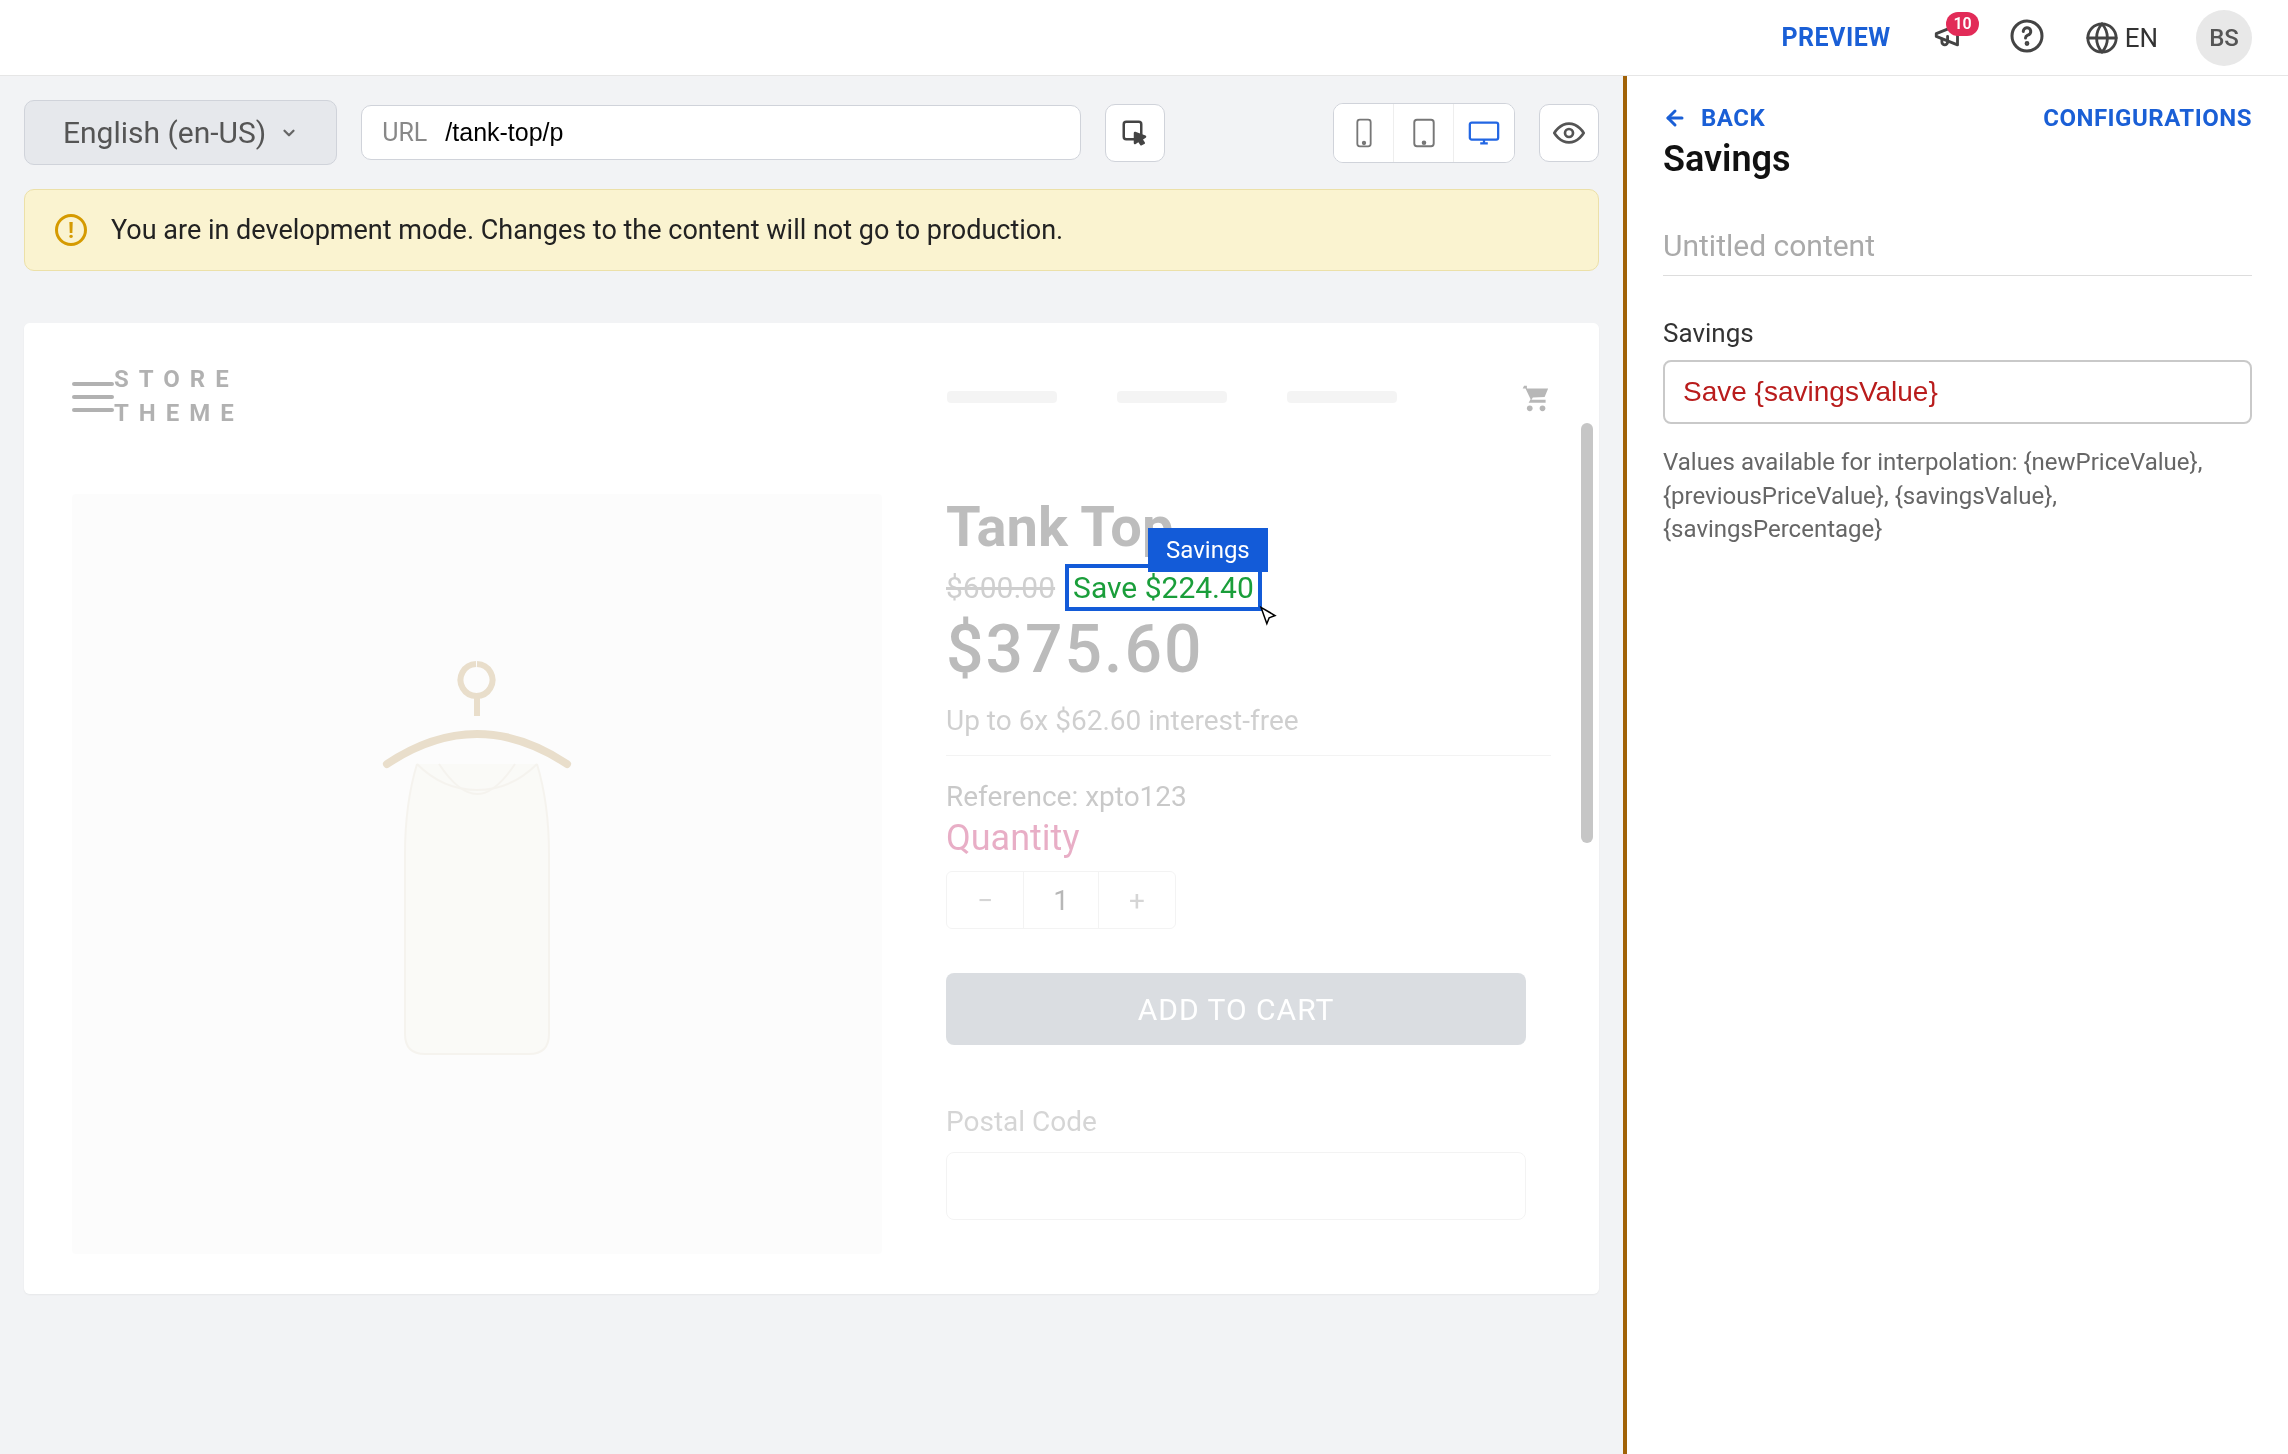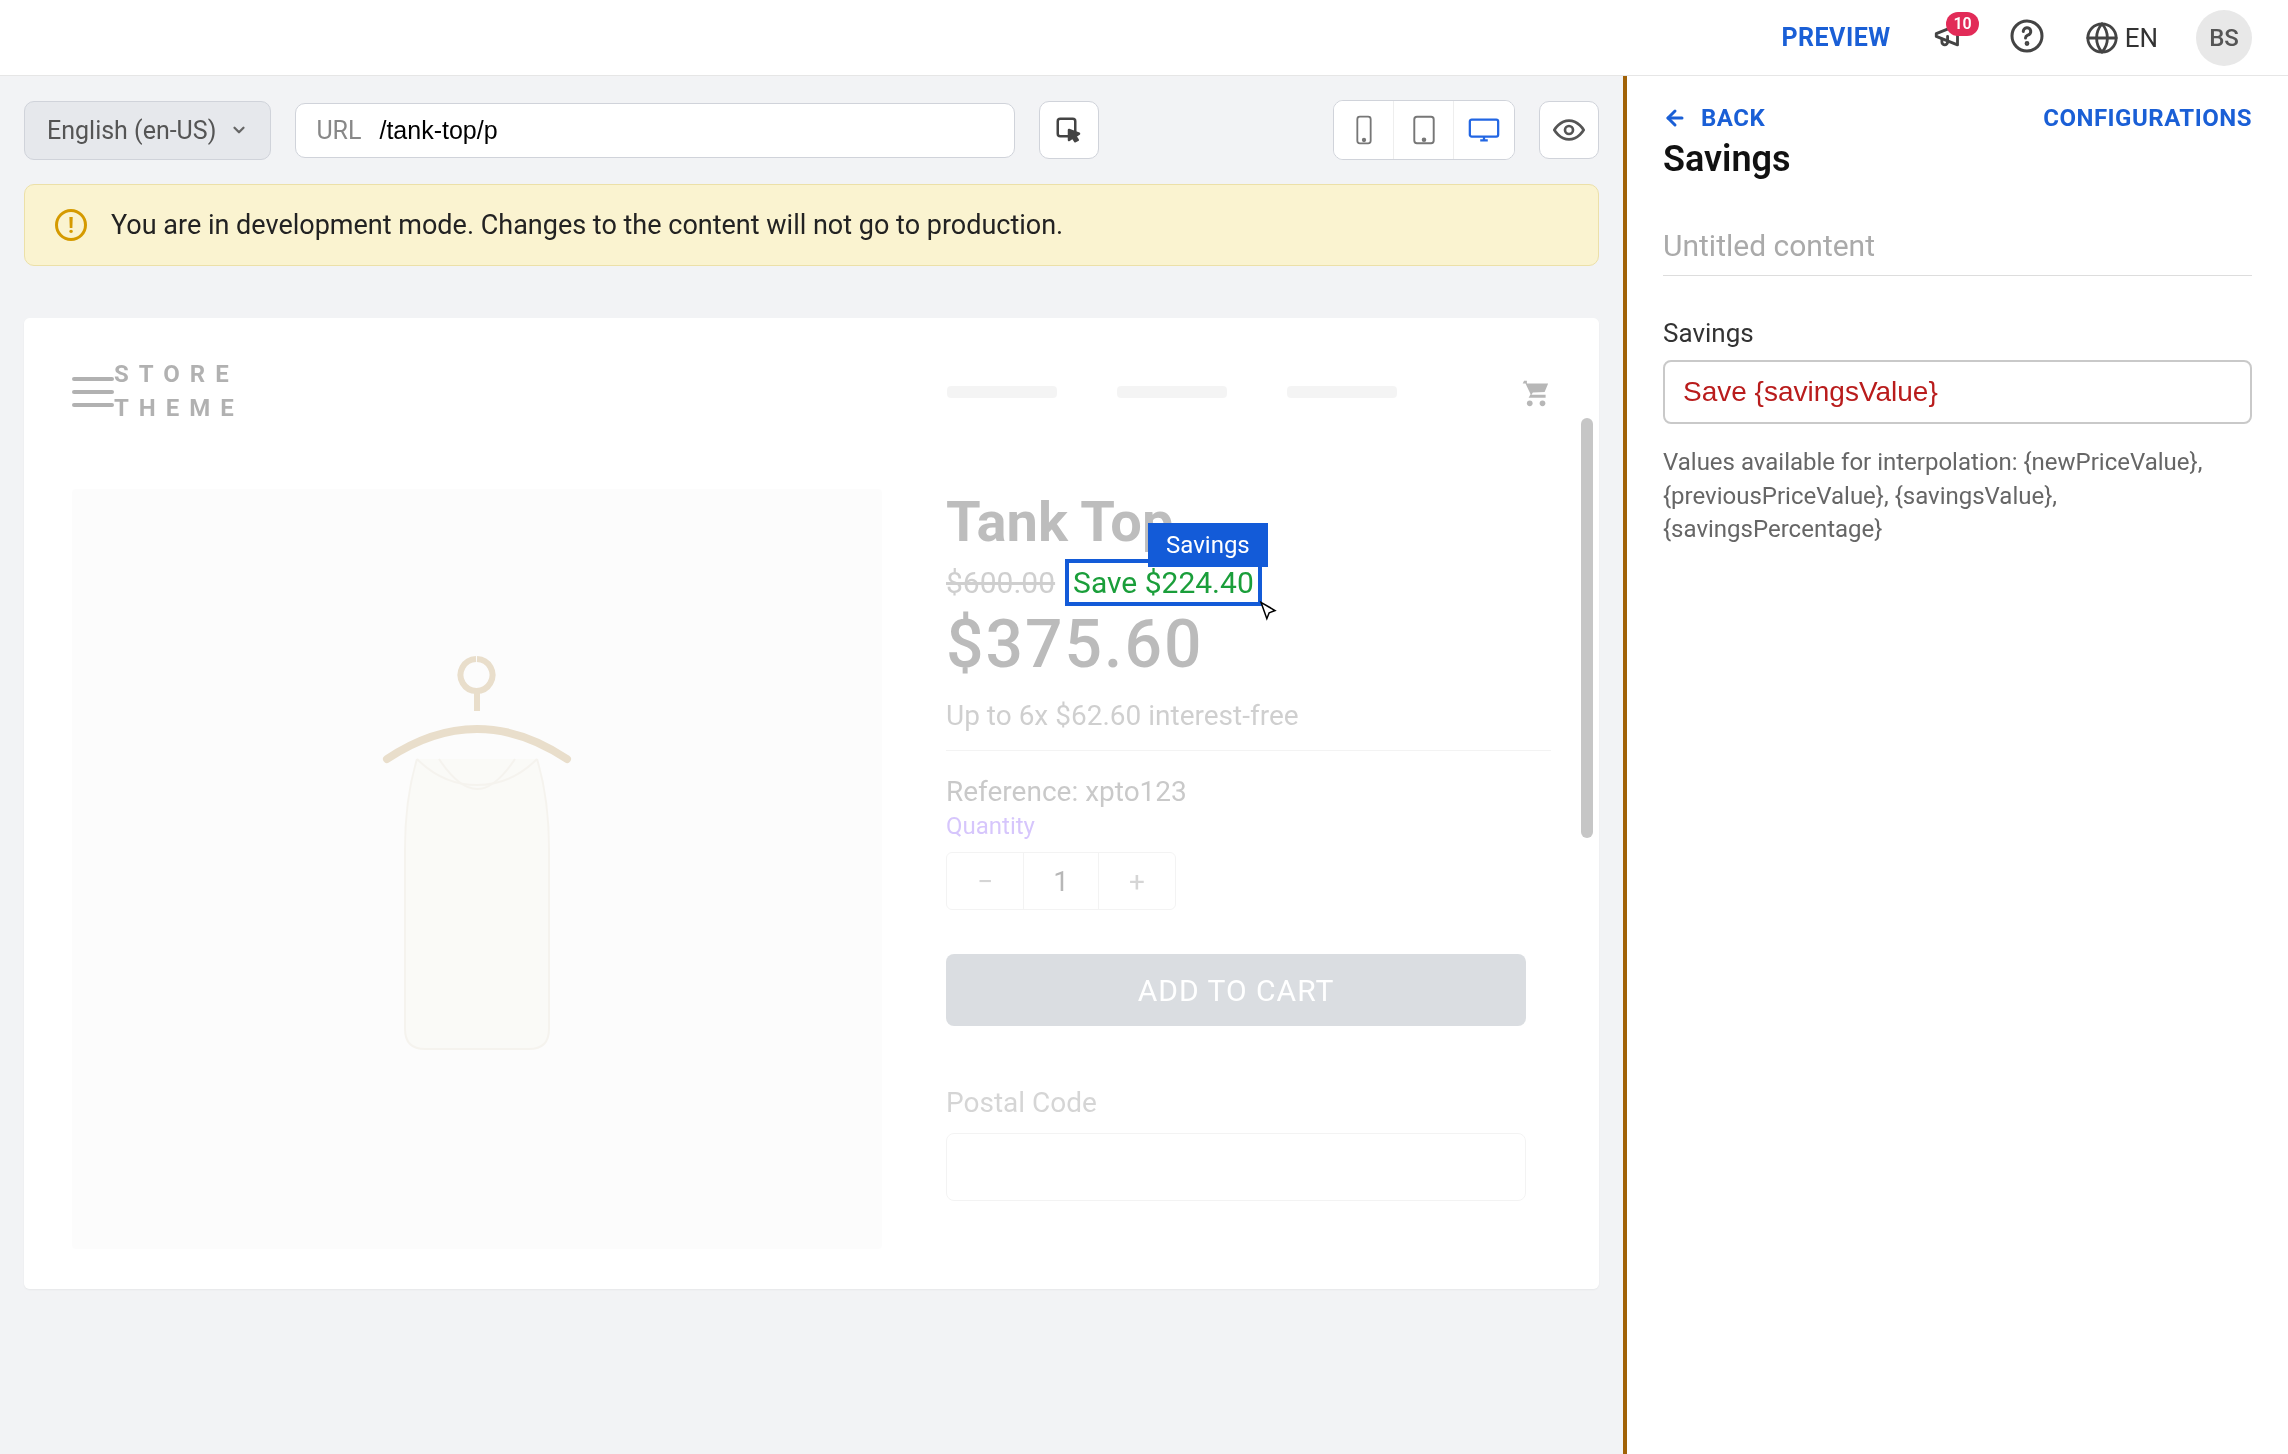--- a/index.html
+++ b/index.html
@@ -66,22 +66,22 @@
     align-items: center;
     gap: 24px;
     margin-bottom: 24px;
     flex-wrap: wrap;
   }
   .locale-select {
     display: flex; align-items: center; gap: 14px;
     background: #e6e8ec;
     border: 1px solid #d0d3da;
     border-radius: 10px;
-    padding: 14px 22px;
-    font-size: 25px;
+    padding: 14px 38px;
+    font-size: 30px;
     color: #555;
     cursor: pointer;
   }
   .url-box {
     display: flex; align-items: center; gap: 18px;
     background: #fff;
     border: 1px solid #d0d3da;
     border-radius: 10px;
     padding: 12px 20px;
     width: 720px;
@@ -207,21 +207,21 @@
   }
   .cursor-pointer {
     position: absolute;
     right: -20px;
     bottom: -28px;
     z-index: 6;
   }
   .current-price { font-size: 66px; letter-spacing: 2px; color: #3d3d3d; font-weight: 500; margin: 6px 0 16px; }
   .installments { font-size: 28px; color: #777; border-bottom: 1px solid #ddd; padding-bottom: 18px; margin-bottom: 24px; }
   .reference { font-size: 28px; color: #666; margin-bottom: 4px; }
-  .qty-label { font-size: 24px; color: #8b5cf6; margin-bottom: 12px; }
+  .qty-label { font-size: 36px; color: #be185d; margin-bottom: 12px; }
   .qty-control {
     display: inline-flex;
     border: 1px solid #ddd;
     border-radius: 6px;
     overflow: hidden;
     margin-bottom: 44px;
   }
   .qty-btn, .qty-val {
     width: 76px; height: 56px;
     display: flex; align-items: center; justify-content: center;

